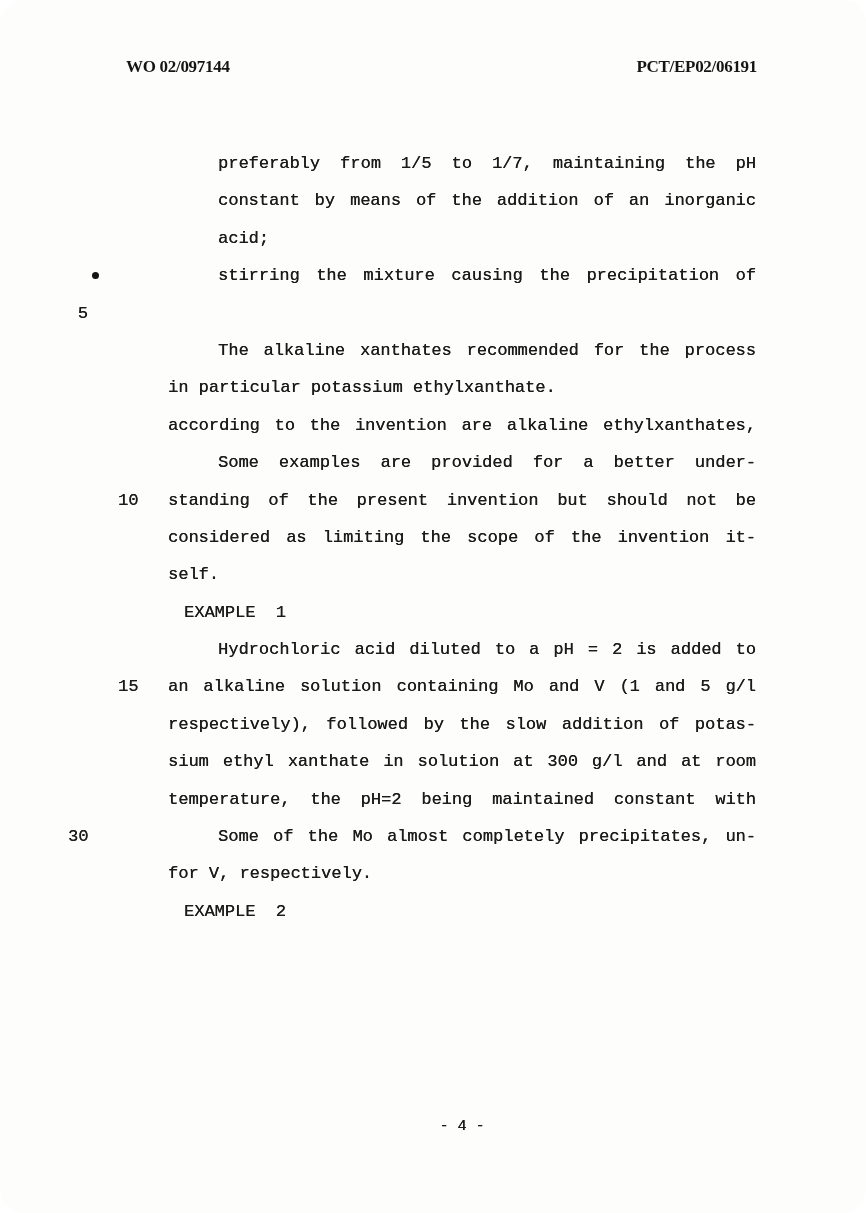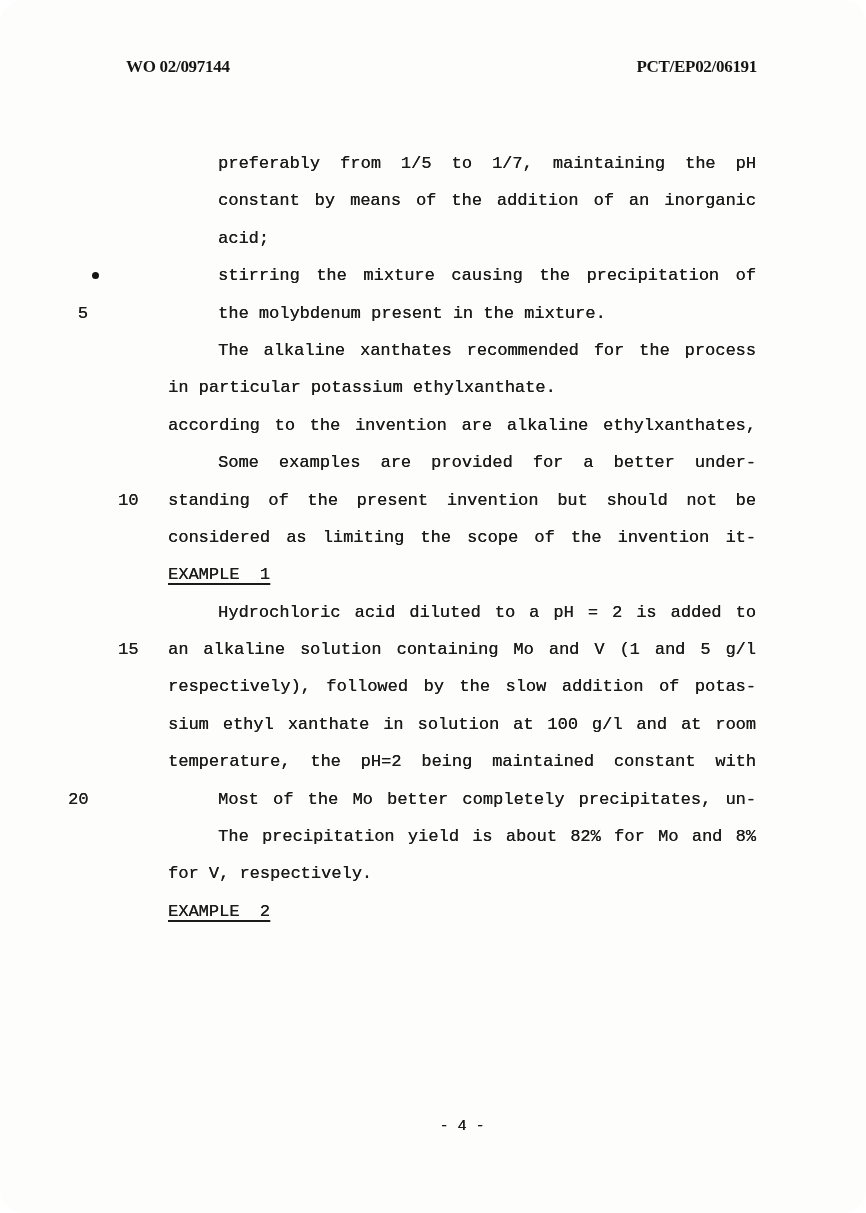--- a/index.html
+++ b/index.html
@@ -67,23 +67,23 @@
     top: 50%;
     margin-top: -3.5px;
     width: 7px;
     height: 7px;
     border-radius: 50%;
     background: #141414;
   }
   .line .bullet-icon { left: -26px; }
   .line.ind .bullet-icon { left: -76px; } 
   .heading { 
-    text-decoration: underline;
     text-underline-offset: 4px;
     text-decoration-thickness: 1.5px;
+    margin-left: 16px;
   }
   
   .footer {
     position: absolute;
     top: 1118px;
     left: 168px;
     width: 588px;
     text-align: center;
     font-size: 15px;
     text-shadow: 0.25px 0 0 currentColor;
@@ -96,35 +96,35 @@
   <div class="header">
     <span class="h-left">WO 02/097144</span>
     <span class="h-right">PCT/EP02/06191</span>
   </div>
 
   <div class="body-text">
       <div class="line just ind"><span class="txt">preferably from 1/5 to 1/7, maintaining the pH</span></div>
       <div class="line just ind"><span class="txt">constant by means of the addition of an inorganic</span></div>
       <div class="line ind"><span class="txt">acid;</span></div>
       <div class="line just ind"><span class="bullet-icon" title="•" style="left: -76px;"></span><span class="txt">stirring the mixture causing the precipitation of</span></div>
-      <div class="line ind"><span class="gutter-num" style="left: -100px;">5</span><span class="txt">the molybdenum present in the mixture.</span></div>
+      <div class="line ind"><span class="gutter-num" style="left: -100px;">5</span></div>
       <div class="line just ind"><span class="txt">The alkaline xanthates recommended for the process</span></div>
       <div class="line"><span class="txt">in particular potassium ethylxanthate.</span></div>
       <div class="line just"><span class="txt">according to the invention are alkaline ethylxanthates,</span></div>
       <div class="line just ind"><span class="txt">Some examples are provided for a better under-</span></div>
       <div class="line just"><span class="gutter-num" style="left: -50px;">10</span><span class="txt">standing of the present invention but should not be</span></div>
       <div class="line just"><span class="txt">considered as limiting the scope of the invention it-</span></div>
+      <div class="line"><span class="txt">self.</span></div>
       <div class="line"><span class="txt heading">EXAMPLE&nbsp; 1</span></div>
       <div class="line just ind"><span class="txt">Hydrochloric acid diluted to a pH = 2 is added to</span></div>
       <div class="line just"><span class="gutter-num" style="left: -50px;">15</span><span class="txt">an alkaline solution containing Mo and V (1 and 5 g/l</span></div>
       <div class="line just"><span class="txt">respectively), followed by the slow addition of potas-</span></div>
-      <div class="line just"><span class="txt">sium ethyl xanthate in solution at 100 g/l and at room</span></div>
+      <div class="line just"><span class="txt">sium ethyl xanthate in solution at 300 g/l and at room</span></div>
       <div class="line just"><span class="txt">temperature, the pH=2 being maintained constant with</span></div>
-      <div class="line just ind"><span class="gutter-num" style="left: -100px;">20</span><span class="txt">Most of the Mo better completely precipitates, un-</span></div>
-      <div class="line just ind"><span class="txt">The precipitation yield is about 82% for Mo and 8%</span></div>
+      <div class="line just ind"><span class="gutter-num" style="left: -100px;">30</span><span class="txt">Some of the Mo almost completely precipitates, un-</span></div>
       <div class="line"><span class="txt">for V, respectively.</span></div>
       <div class="line"><span class="txt heading">EXAMPLE&nbsp; 2</span></div>
     </div>
 
   <div class="footer">
     <span>- 4 -</span>
   </div>
 </div>
 
 </body></html>

